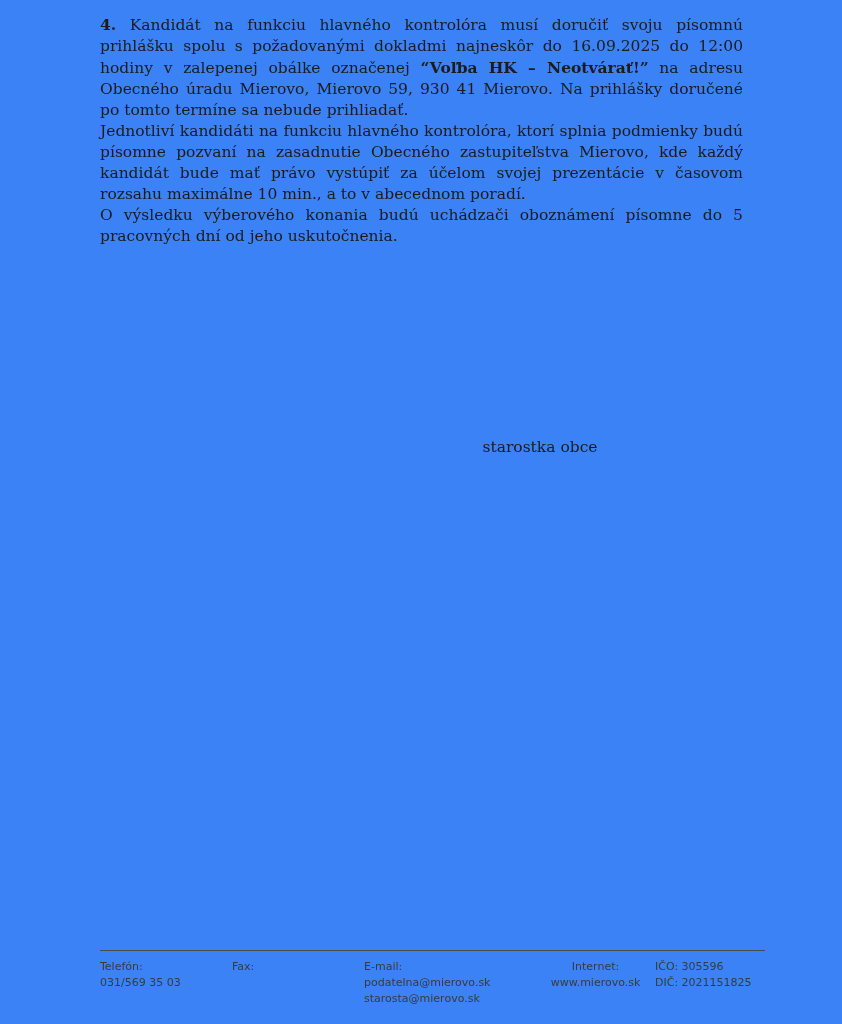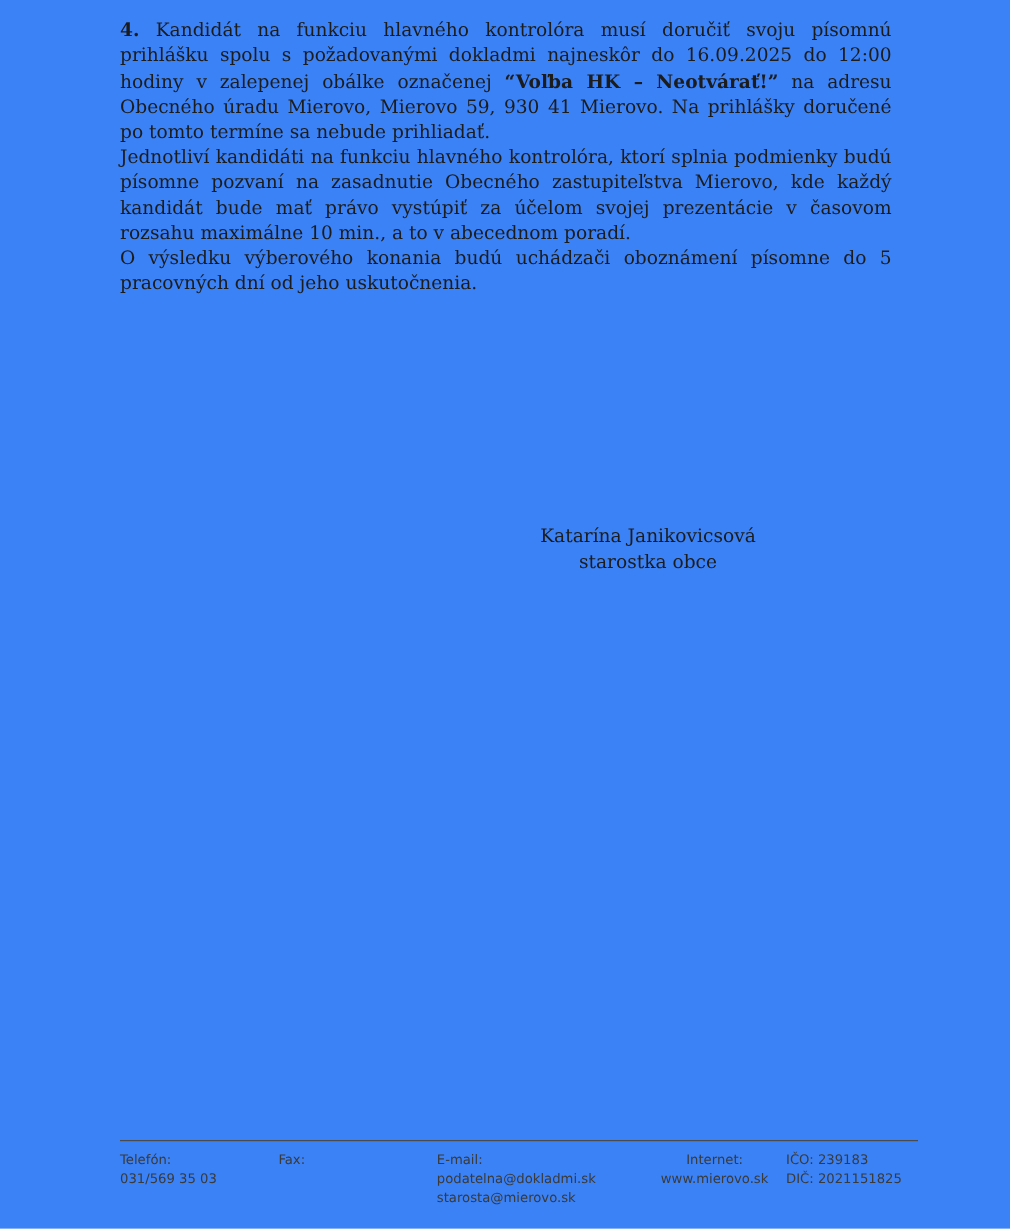--- a/index.html
+++ b/index.html
@@ -86,42 +86,41 @@
 <div class="page">
   <div class="content">
     <div id="paragraphs">
         <p class="body-par"><span class="b">4.</span><span> Kandidát na funkciu hlavného kontrolóra musí doručiť svoju písomnú prihlášku spolu s požadovanými dokladmi najneskôr do 16.09.2025 do 12:00 hodiny v zalepenej obálke označenej </span><span class="b">“Voľba HK – Neotvárať!”</span><span> na adresu Obecného úradu Mierovo, Mierovo 59, 930 41 Mierovo. Na prihlášky doručené po tomto termíne sa nebude prihliadať.</span></p>
         <p class="body-par"><span>Jednotliví kandidáti na funkciu hlavného kontrolóra, ktorí splnia podmienky budú písomne pozvaní na zasadnutie Obecného zastupiteľstva Mierovo, kde každý kandidát bude mať právo vystúpiť za účelom svojej prezentácie v časovom rozsahu maximálne 10 min., a to v abecednom poradí.</span></p>
         <p class="body-par"><span>O výsledku výberového konania budú uchádzači oboznámení písomne do 5 pracovných dní od jeho uskutočnenia.</span></p>
       </div>
   </div>
 
   <div class="signature">
-    <div>Katarína Janikovicsová</div>
     <div>starostka obce</div>
   </div>
 
   <div class="footer">
     <div class="footer-divider"></div>
     <div class="footer-cols" id="footer-cols">
         <div class="fcol fcol-0">
           <div>Telefón:</div>
           <div>031/569 35 03</div>
         </div>
         <div class="fcol fcol-1">
           <div>Fax:</div>
         </div>
         <div class="fcol fcol-2">
           <div>E-mail:</div>
-          <div>podatelna@dokladmi.sk</div>
+          <div>podatelna@mierovo.sk</div>
           <div>starosta@mierovo.sk</div>
         </div>
         <div class="fcol fcol-3">
           <div>Internet:</div>
           <div>www.mierovo.sk</div>
         </div>
         <div class="fcol fcol-4">
-          <div>IČO: 239183</div>
+          <div>IČO: 305596</div>
           <div>DIČ: 2021151825</div>
         </div>
       </div>
   </div>
 </div>
 
 </body></html>

